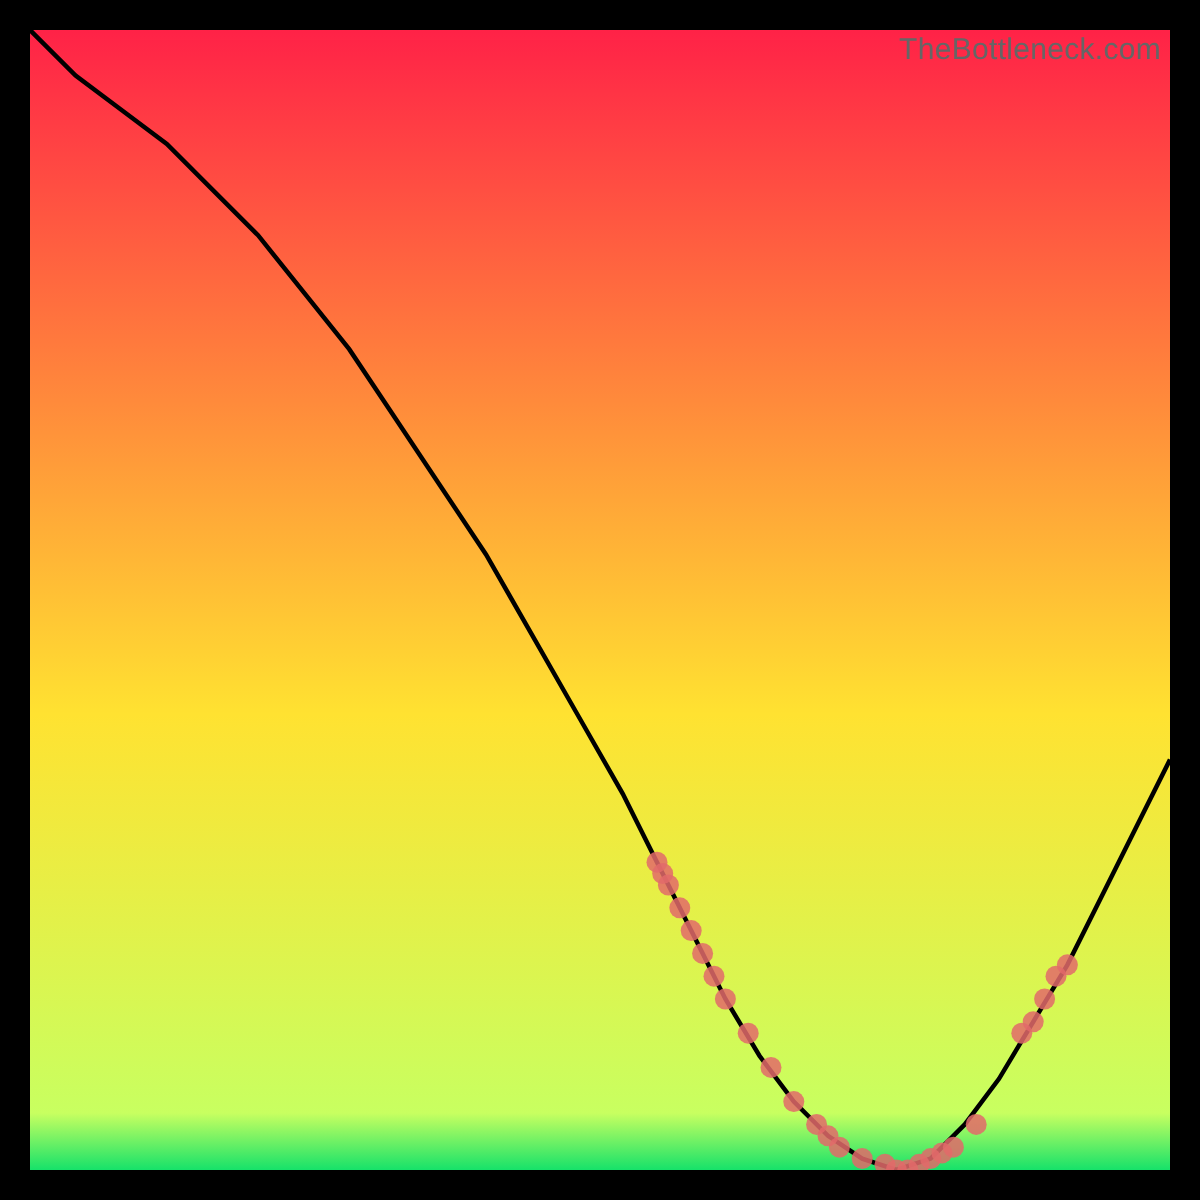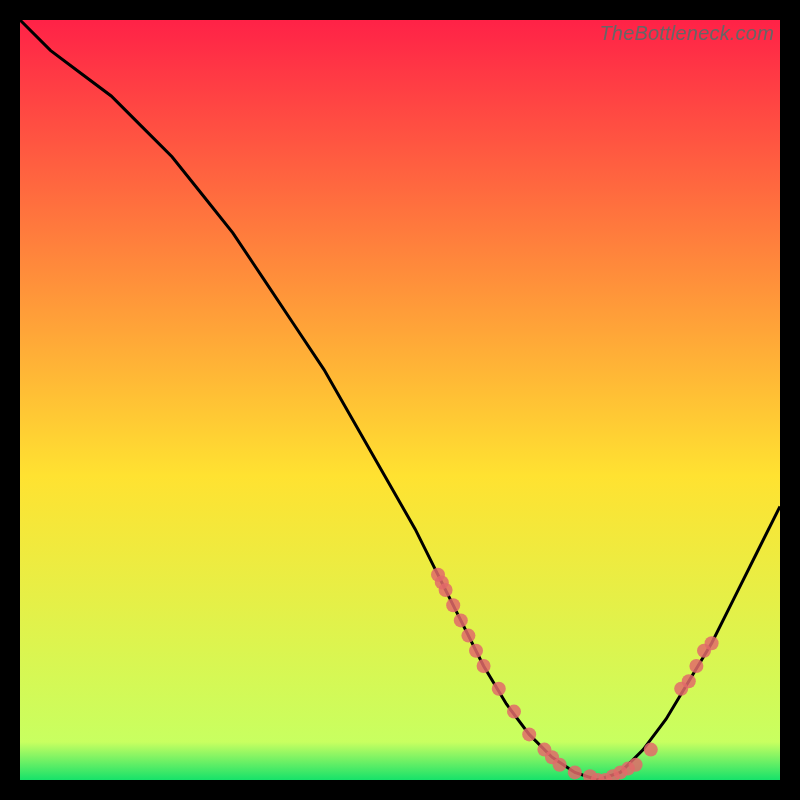--- a/index.html
+++ b/index.html
@@ -11,21 +11,20 @@
     overflow: hidden;
     font-family: Arial, Helvetica, sans-serif;
   }
   .frame {
     position: absolute;
     left: 20px;
     top: 20px;
     width: 760px;
     height: 700px;
     background: #000;
-    font-style: italic;
   }
   .plot {
     position: absolute;
     left: 0;
     top: 0;
     width: 760px;
     height: 760px;
   }
   .watermark {
     position: absolute;

